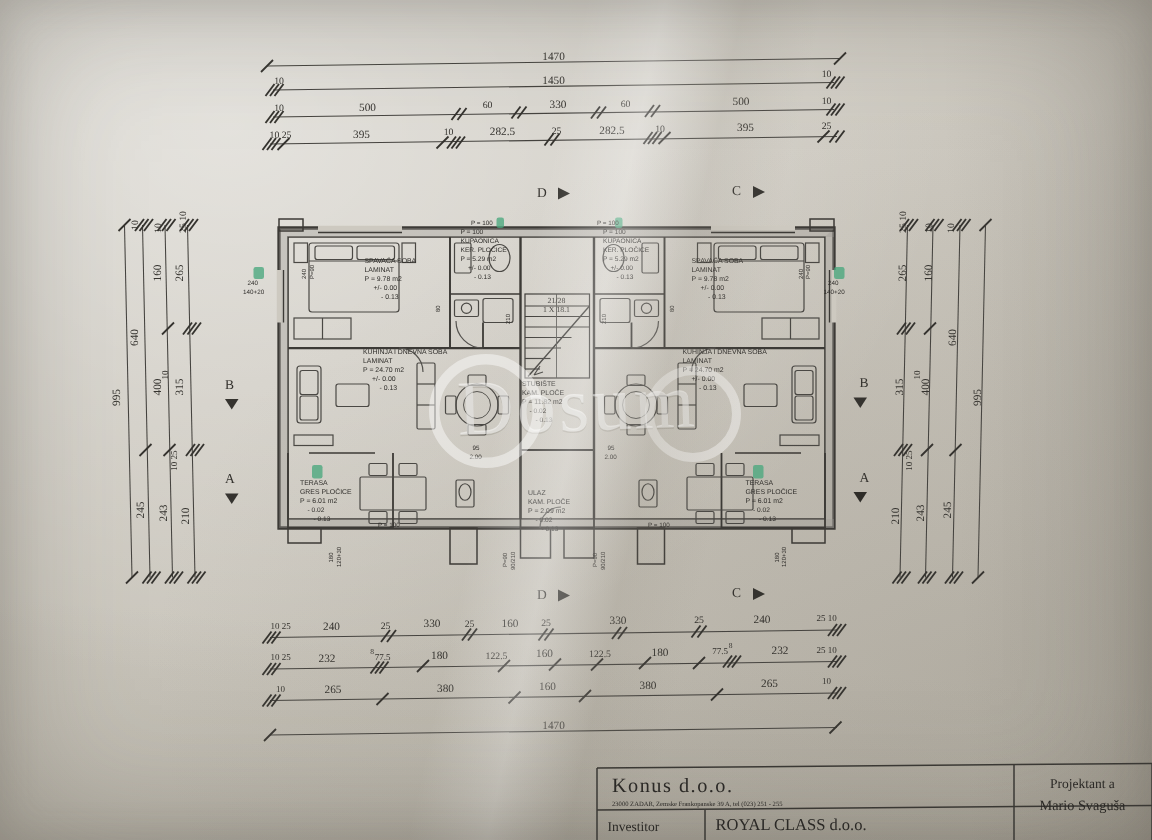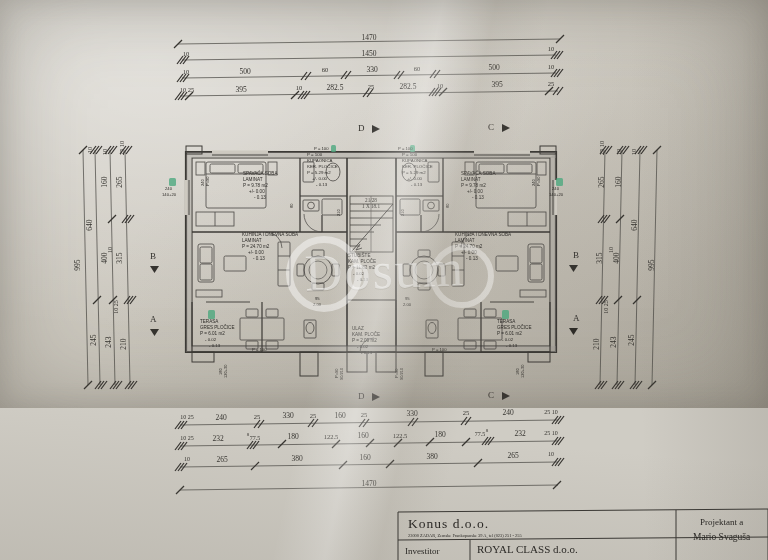--- a/index.html
+++ b/index.html
@@ -4,21 +4,21 @@
 <title>Floor Plan Scan</title>
 <style>
   html,body{margin:0;padding:0;}
   body{
     width:768px;height:560px;overflow:hidden;
     background:#cfccc4;
     font-family:"Liberation Sans", sans-serif;
     position:relative;
   }
   #sheet{
-    position:absolute;left:0;top:0;width:768px;height:408px;
+    position:absolute;left:0;top:0;width:768px;height:560px;
     background:
       radial-gradient(ellipse at 20% 15%, rgba(255,255,255,0.42), rgba(255,255,255,0) 55%),
       radial-gradient(ellipse at 85% 80%, rgba(120,112,100,0.22), rgba(0,0,0,0) 60%),
       linear-gradient(160deg,#d6d3cb 0%,#cdc9c0 38%,#c6c2b8 70%,#bdb9ae 100%);
   }
   
   .crease{position:absolute;pointer-events:none;}
   .c1{left:0;top:0;width:768px;height:560px;
       background:linear-gradient(102deg, rgba(255,255,255,0) 44%, rgba(255,255,255,0.30) 50%, rgba(150,144,132,0.16) 56%, rgba(255,255,255,0) 62%);}
   .c2{left:0;top:0;width:768px;height:560px;

